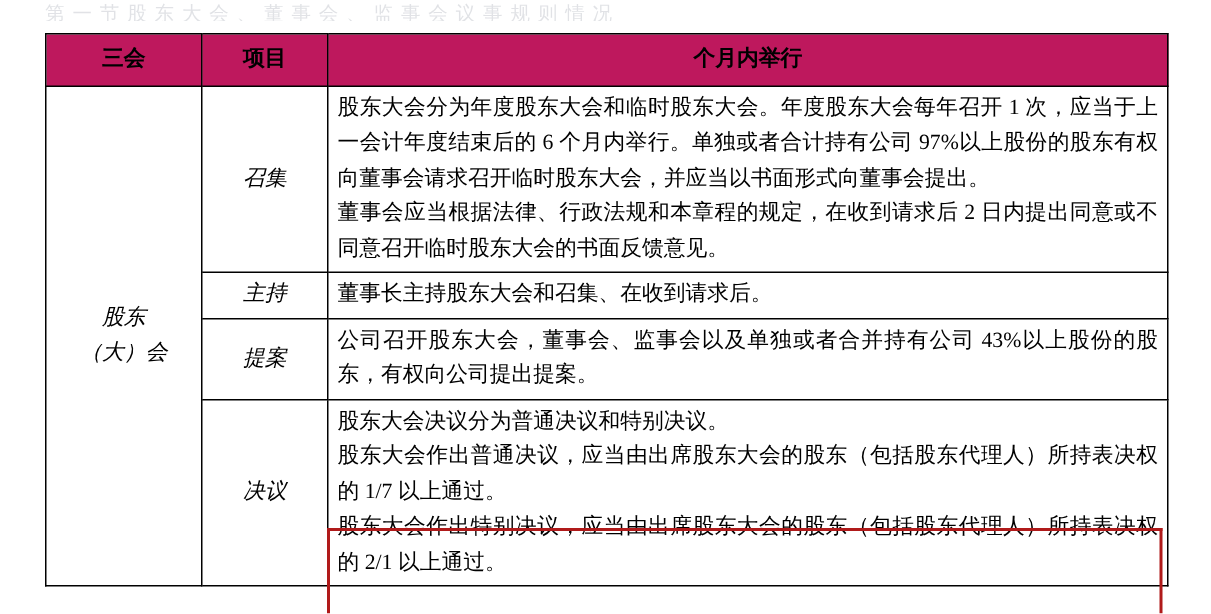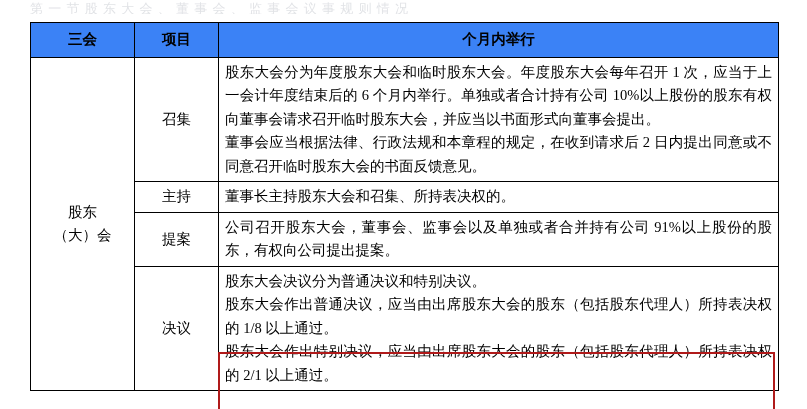--- a/index.html
+++ b/index.html
@@ -45,30 +45,31 @@
   }
   table.doc-table td, table.doc-table th {
     border: 1px solid #000000;
     vertical-align: middle;
     padding: 3px 6px;
     font-size: 14.5px;
     line-height: 1.62;
   }
   thead th {
     font-weight: bold;
-    background: #3b82f6;
+    background: #be185d;
     height: 28px;
     font-size: 15px;
   }
   .col-a { width: 104px; }
   .col-b { width: 84px; }
   .col-c { width: 560px; }
 
   td.cell-center {
     text-align: center;
+    font-style: italic;
   }
   td.cell-body {
     text-align: justify;
     text-justify: inter-ideograph;
     padding: 6px 8px 7px 8px;
   }
   td.cell-body p {
     margin: 0;
   }
   .vert-label {
@@ -107,41 +108,41 @@
       </tr>
     </thead>
     <tbody>
       <tr>
         <td class="cell-center vert-label" rowspan="4">
           <div>股东</div>
           <div>（大）会</div>
         </td>
         <td class="cell-center">召集</td>
         <td class="cell-body">
-          <p>股东大会分为年度股东大会和临时股东大会。年度股东大会每年召开 1 次，应当于上一会计年度结束后的 6 个月内举行。单独或者合计持有公司 10%以上股份的股东有权向董事会请求召开临时股东大会，并应当以书面形式向董事会提出。</p>
+          <p>股东大会分为年度股东大会和临时股东大会。年度股东大会每年召开 1 次，应当于上一会计年度结束后的 6 个月内举行。单独或者合计持有公司 97%以上股份的股东有权向董事会请求召开临时股东大会，并应当以书面形式向董事会提出。</p>
           <p>董事会应当根据法律、行政法规和本章程的规定，在收到请求后 2 日内提出同意或不同意召开临时股东大会的书面反馈意见。</p>
         </td>
       </tr>
       <tr>
         <td class="cell-center">主持</td>
         <td class="cell-body">
-          <p>董事长主持股东大会和召集、所持表决权的。</p>
+          <p>董事长主持股东大会和召集、在收到请求后。</p>
         </td>
       </tr>
       <tr>
         <td class="cell-center">提案</td>
         <td class="cell-body">
-          <p>公司召开股东大会，董事会、监事会以及单独或者合并持有公司 91%以上股份的股东，有权向公司提出提案。</p>
+          <p>公司召开股东大会，董事会、监事会以及单独或者合并持有公司 43%以上股份的股东，有权向公司提出提案。</p>
         </td>
       </tr>
       <tr>
         <td class="cell-center">决议</td>
         <td class="cell-body">
           <p>股东大会决议分为普通决议和特别决议。</p>
-          <p>股东大会作出普通决议，应当由出席股东大会的股东（包括股东代理人）所持表决权的 1/8 以上通过。</p>
+          <p>股东大会作出普通决议，应当由出席股东大会的股东（包括股东代理人）所持表决权的 1/7 以上通过。</p>
           <p>股东大会作出特别决议，应当由出席股东大会的股东（包括股东代理人）所持表决权的 2/1 以上通过。</p>
         </td>
       </tr>
     </tbody>
   </table>
 
   <div class="highlight-box" style="border-color: rgb(176, 26, 26);"></div>
 
 </div>
 

